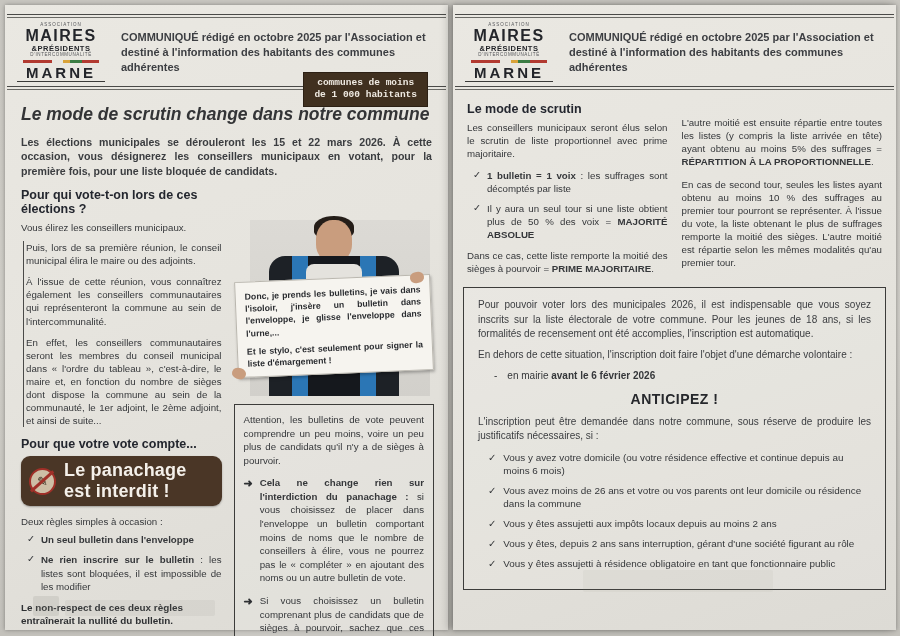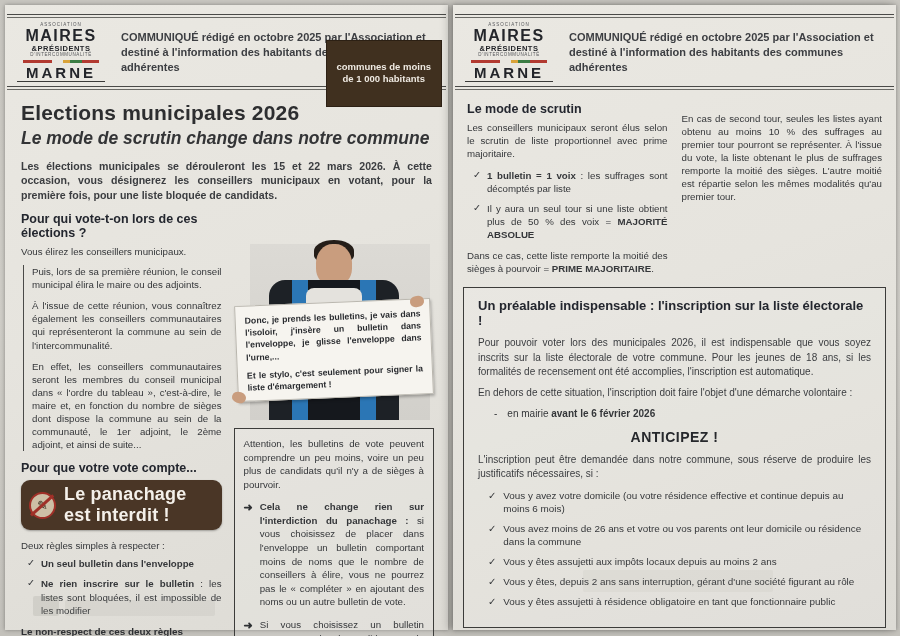--- a/index.html
+++ b/index.html
@@ -30,39 +30,39 @@
   .logo .name { font-size:16px; font-weight:bold; letter-spacing:1.5px; }
   .logo .sub  { font-size:7.5px; font-weight:bold; letter-spacing:.5px; margin-top:1px; }
   .logo .tiny2{ font-size:4.5px; letter-spacing:.6px; color:#55565a; margin-top:1px; }
   .logo .stripe { height:3px; margin:2px 6px;
     background: linear-gradient(90deg,#b23a31 0 38%,#e8e6e0 38% 52%,#d9a33a 52% 62%,#3c7d44 62% 78%,#b23a31 78% 100%); }
   .logo .marne { font-size:15px; font-weight:bold; letter-spacing:3px; border-bottom:1px solid #3a3a38; padding-bottom:1px;text-align:center; }
 
   .communique { font-size:11px; font-weight:bold; color:#3c3e42; line-height:1.35; padding-right:6px; }
 
   .badge {
-    position:absolute; right:6px; bottom:-17px; z-index:2;
+    position:absolute; right:20px; bottom:-17px; z-index:2;
     background:#40301f; color:#efeae2; font-size:9.5px; font-weight:bold;
-    text-align:center; line-height:1.3; padding:20px 10px; border:1px solid #2c2014;
+    text-align:center; line-height:1.3; padding:4px 10px; border:1px solid #2c2014;font-family:Liberation Mono, monospace;
   }
 
   
   .titleblock { padding:11px 14px 0 16px; }
   h1 { font-size:21px; color:#2d2e30; letter-spacing:.2px; }
   h2 { font-size:17.5px; color:#333436; margin-top:3px;font-style:italic; }
 
   .intro { padding:10px 16px 0 16px; font-size:10.6px; font-weight:600; text-align:justify; line-height:1.4; color:#3b3d40; }
 
   .cols { display:flex; gap:12px; padding:9px 14px 0 16px; }
   .col { flex:1; min-width:0; }
 
   h3 { font-size:12.5px; color:#23262e; margin-bottom:5px; }
   .small { font-size:9.7px; line-height:1.35; text-align:justify; }
 
-  .quoteblock { border-left:1.3px solid #4a4a48; padding-left:8px; margin:7px 0 10px 2px; }
+  .quoteblock { border-left:1.3px solid #4a4a48; padding-left:2px; margin:7px 0 10px 2px; }
   .quoteblock p { margin-bottom:8px; }
   .quoteblock p:last-child { margin-bottom:0; }
 
   .banner {
     display:flex; align-items:center; gap:9px;
     background:#4a3626; border-radius:9px; padding:4px 9px; margin:4px 0 9px 0;
     box-shadow:0 1px 2px rgba(0,0,0,.3);
   }
   .banner .label { color:#f4f0ea; font-size:18px; font-weight:bold; letter-spacing:.2px; }
   .noicon { position:relative; width:25px; height:25px; flex:0 0 25px; border-radius:50%;
@@ -143,21 +143,20 @@
       <div class="communique">COMMUNIQUÉ rédigé en octobre 2025 par l'Association et destiné à l'information des habitants des communes adhérentes</div>
     </div>
     <div class="rule"></div>
     <div class="badge">
       <div>communes de moins</div>
       <div>de 1 000 habitants</div>
     </div>
   </div>
 
   <div class="titleblock">
-    <h1>Elections municipales 2026</h1>
     <h2>Le mode de scrutin change dans notre commune</h2>
   </div>
 
   <p class="intro">Les élections municipales se dérouleront les 15 et 22 mars 2026. À cette occasion, vous désignerez les conseillers municipaux en votant, pour la première fois, pour une liste bloquée de candidats.</p>
 
   <div class="cols">
 
     <div class="col">
       <h3>Pour qui vote-t-on lors de ces élections ?</h3>
       <p class="small">Vous élirez les conseillers municipaux.</p>
@@ -166,21 +165,21 @@
         <p class="small">À l'issue de cette réunion, vous connaîtrez également les conseillers communautaires qui représenteront la commune au sein de l'intercommunalité.</p>
         <p class="small">En effet, les conseillers communautaires seront les membres du conseil municipal dans « l'ordre du tableau », c'est-à-dire, le maire et, en fonction du nombre de sièges dont dispose la commune au sein de la communauté, le 1er adjoint, le 2ème adjoint, et ainsi de suite...</p>
       </div>
 
       <h3>Pour que votre vote compte...</h3>
       <div class="banner">
         <span class="noicon">✎</span>
         <span class="label">Le panachage est interdit !</span>
       </div>
 
-      <p class="small">Deux règles simples à respecter :</p>
+      <p class="small">Deux règles simples à occasion :</p>
       <ul class="checks">
         <li>
           <span class="ck">✓</span>
           <span><span class="b">Un seul bulletin dans l'enveloppe</span><span></span></span>
         </li>
         <li>
           <span class="ck">✓</span>
           <span><span class="b">Ne rien inscrire sur le bulletin</span><span> : les listes sont bloquées, il est impossible de les modifier</span></span>
         </li>
       </ul>
@@ -252,26 +251,26 @@
         </li>
         <li>
           <span class="ck">✓</span>
           <span><span>Il y aura un seul tour si une liste obtient plus de 50 % des voix = </span><span class="b">MAJORITÉ ABSOLUE</span><span></span></span>
         </li>
       </ul>
       <p class="small"><span>Dans ce cas, cette liste remporte la moitié des sièges à pourvoir = </span><span class="b">PRIME MAJORITAIRE</span><span>.</span></p>
     </div>
 
     <div class="col">
+      <p class="small" style="margin-top:14px;"><span>L'autre moitié est ensuite répartie entre toutes les listes (y compris la liste arrivée en tête) ayant obtenu au moins 5% des suffrages = </span><span class="b">RÉPARTITION À LA PROPORTIONNELLE</span><span>.</span></p>
       <p class="small" style="margin-top:10px;">En cas de second tour, seules les listes ayant obtenu au moins 10 % des suffrages au premier tour pourront se représenter. À l'issue du vote, la liste obtenant le plus de suffrages remporte la moitié des sièges. L'autre moitié est répartie selon les mêmes modalités qu'au premier tour.</p>
     </div>
   </div>
 
   <div class="bigbox">
-    <h3>Un préalable indispensable : l'inscription sur la liste électorale !</h3>
     <p class="para">Pour pouvoir voter lors des municipales 2026, il est indispensable que vous soyez inscrits sur la liste électorale de votre commune. Pour les jeunes de 18 ans, si les formalités de recensement ont été accomplies, l'inscription est automatique.</p>
     <p class="para">En dehors de cette situation, l'inscription doit faire l'objet d'une démarche volontaire :</p>
     <ul class="dashes">
       <li><span class="dash">-</span><span>en mairie </span><span class="b">avant le 6 février 2026</span></li>
     </ul>
     <div class="anticipez">ANTICIPEZ !</div>
     <p class="para">L'inscription peut être demandée dans notre commune, sous réserve de produire les justificatifs nécessaires, si :</p>
     <ul class="checks-r">
       <li>
           <span class="ck">✓</span>

